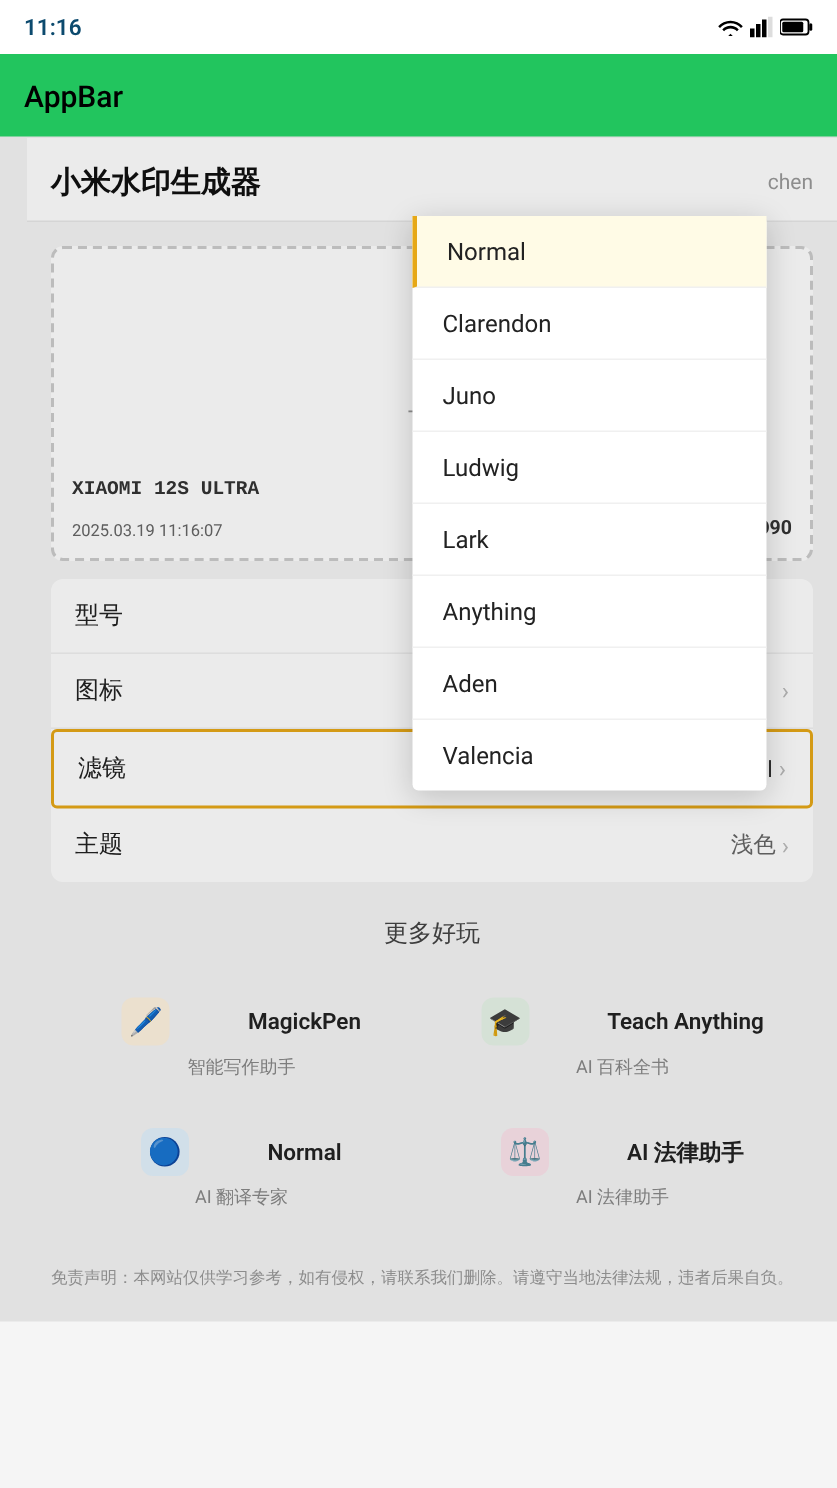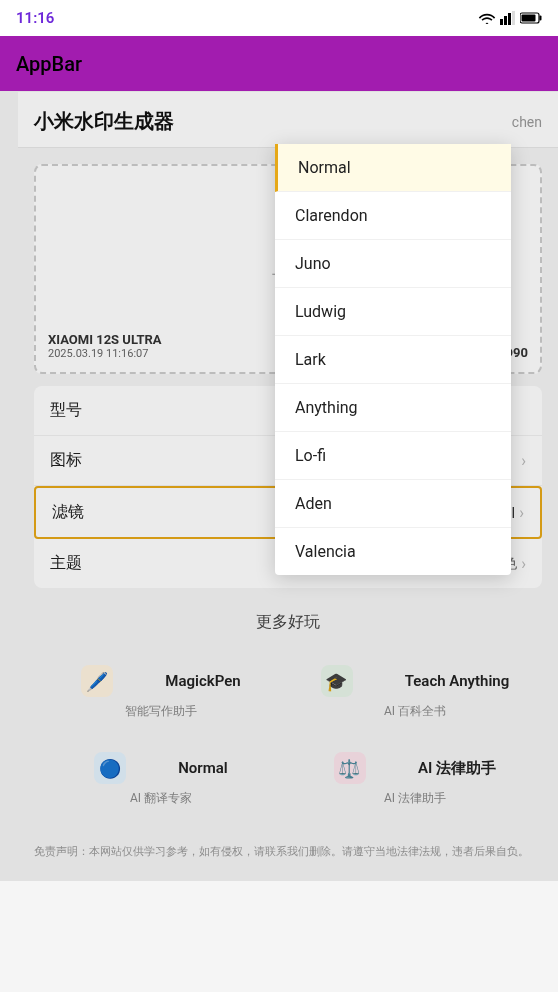--- a/index.html
+++ b/index.html
@@ -17,31 +17,31 @@
       background: #fff;
       height: 36px;
       display: flex;
       align-items: center;
       justify-content: space-between;
       padding: 0 16px;
     }
     .status-time {
       font-size: 15px;
       font-weight: 600;
-      color: #6d28d9;
+      color: #0c4a6e;
     }
     .status-icons {
       display: flex;
       align-items: center;
       gap: 4px;
     }
 
     
     .app-bar {
-      background: #a21caf;
+      background: #22c55e;
       height: 56px;
       display: flex;
       align-items: center;
       padding: 0 16px;
       border-bottom: 1px solid #e0e0e0;
     }
     .app-bar-title {
       font-size: 20px;
       font-weight: 500;
       color: #000;
@@ -80,24 +80,26 @@
     }
     .device-info {
       position: absolute;
       bottom: 12px;
       left: 12px;
     }
     .device-model {
       font-size: 13px;
       font-weight: 700;
       color: #333;
+      font-family: Liberation Mono, monospace;
     }
     .device-date {
       font-size: 11px;
       color: #666;
+      margin-top: 14px;
     }
     .iso-badge {
       position: absolute;
       bottom: 12px;
       right: 12px;
       font-size: 13px;
       font-weight: 700;
       color: #333;
     }
 
@@ -360,18 +362,17 @@
 
   <div class="page-bg-dim"></div>
 
   <div class="dropdown-overlay">
     <div class="dropdown-item selected">Normal</div>
     <div class="dropdown-item">Clarendon</div>
     <div class="dropdown-item">Juno</div>
     <div class="dropdown-item">Ludwig</div>
     <div class="dropdown-item">Lark</div>
     <div class="dropdown-item">Anything</div>
-    <div class="dropdown-item">Lo-fi</div>
     <div class="dropdown-item">Aden</div>
     <div class="dropdown-item">Valencia</div>
   </div>
 
 </div>
 
 </body></html>

